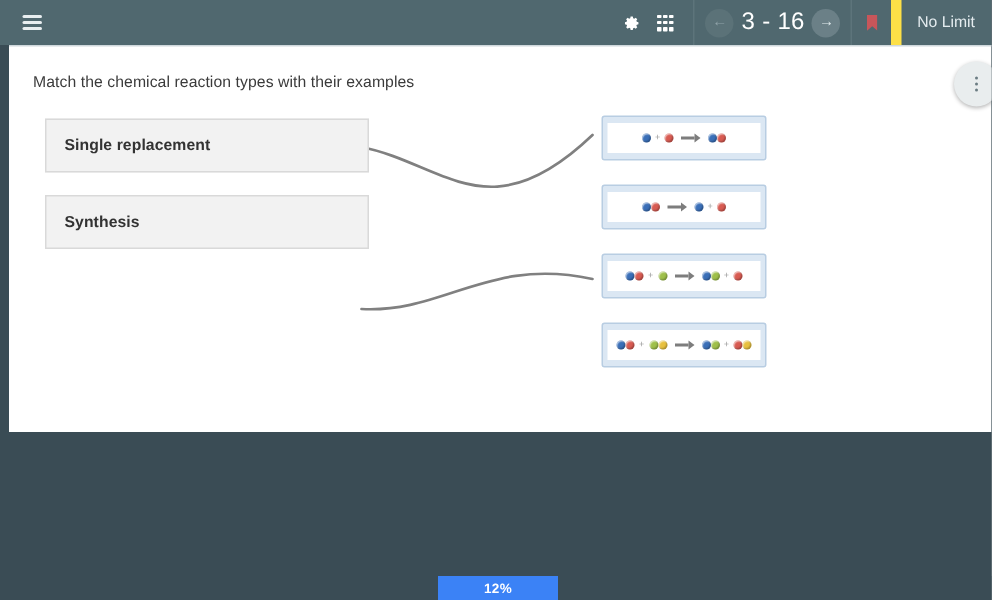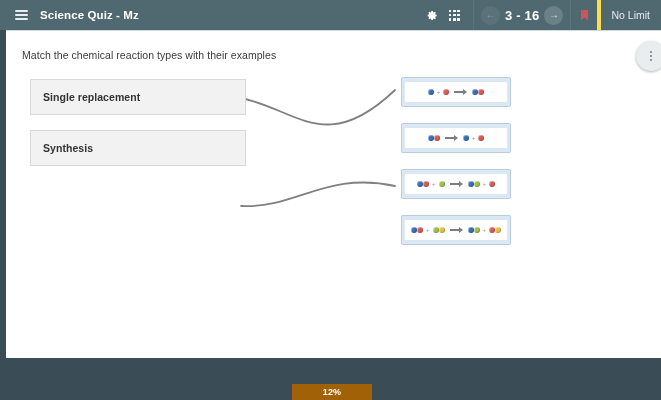--- a/index.html
+++ b/index.html
@@ -68,45 +68,45 @@
   }
   .nav-circle {
     width: 19px; height: 19px; border-radius: 50%;
     display: flex; align-items: center; justify-content: center;
     font-size: 10px; line-height: 1; cursor: pointer;
     background: #62787e;
   }
   .nav-circle.dim { color: #8fa2a8; background: #5b7278; }
   .nav-circle.bright { color: #dfe9ec; background: #6b8087; }
   #page-indicator {
-    color: #ffffff; font-size: 13px; font-weight: bold;
+    color: #ffffff; font-size: 16px; font-weight: normal;
     white-space: nowrap; letter-spacing: .2px; text-align: right;
   }
   #bookmark-wrap {
     width: 26px; height: 30px; display: flex;
     align-items: center; justify-content: center; cursor: pointer;
   }
   #bookmark {
     width: 7px; height: 11px; position: relative;
     background: #c8565a;
     clip-path: polygon(0 0, 100% 0, 100% 100%, 50% 72%, 0 100%);
   }
   #timer-wrap {
     height: 30px; display: flex; align-items: center;
-    border-left: 4px solid #fde047;
+    border-left: 7px solid #fde047;
     padding: 0 11px 0 10px;
   }
   #timer-label {
     color: #e4ecef; font-size: 10.5px; white-space: nowrap;
   }
 
   
   #content {
     position: absolute; left: 6px; top: 30px;
-    width: 655px; height: 328px;
+    width: 655px; height: 258px;
     background: #ffffff;
     border-top: 1px solid #cfd8dc;
   }
   #question {
     position: absolute; left: 16px; top: 18px;
     font-size: 10.5px; color: #3b3b3b;
     letter-spacing: .05px; white-space: nowrap;
   }
 
   
@@ -197,42 +197,41 @@
 
   
   #progress-track {
     position: absolute; left: 0; top: 384px;
     width: 661px; height: 16px;
     background: #3a4c55;
   }
   #progress-chip {
     position: absolute; left: 292px; top: 0;
     width: 80px; height: 16px;
-    background: #a16207;
+    background: #3b82f6;
     display: flex; align-items: center; justify-content: center;
   }
   #progress-label {
     color: #ffffff; font-size: 9px; font-weight: bold;
     letter-spacing: .2px;
   }
 </style>
 </head>
 <body>
 
 <div id="app">
 
   <div id="topbar">
 
     <div id="hamburger">
       <i></i>
       <i></i>
       <i></i>
     </div>
 
-    <div id="quiz-title">Science Quiz - Mz</div>
 
     <div id="topbar-right">
 
       <div class="tb-icon">
         <svg class="gear" viewBox="0 0 24 24">
           <path fill="#ffffff" d="M12 8.2a3.8 3.8 0 100 7.6 3.8 3.8 0 000-7.6zm0 5.9a2.1 2.1 0 110-4.2 2.1 2.1 0 010 4.2z"></path>
           <path fill="#ffffff" d="M21 13.6v-3.2l-2.4-.5a6.9 6.9 0 00-.7-1.7l1.4-2-2.3-2.3-2 1.4a6.9 6.9 0 00-1.7-.7L12.8 2.2H9.6l-.5 2.4a6.9 6.9 0 00-1.7.7l-2-1.4L3.1 6.2l1.4 2a6.9 6.9 0 00-.7 1.7l-2.4.5v3.2l2.4.5c.16.6.4 1.16.7 1.7l-1.4 2 2.3 2.3 2-1.4c.54.3 1.1.54 1.7.7l.5 2.4h3.2l.5-2.4c.6-.16 1.16-.4 1.7-.7l2 1.4 2.3-2.3-1.4-2c.3-.54.54-1.1.7-1.7l2.4-.5z"></path>
         </svg>
       </div>
 

